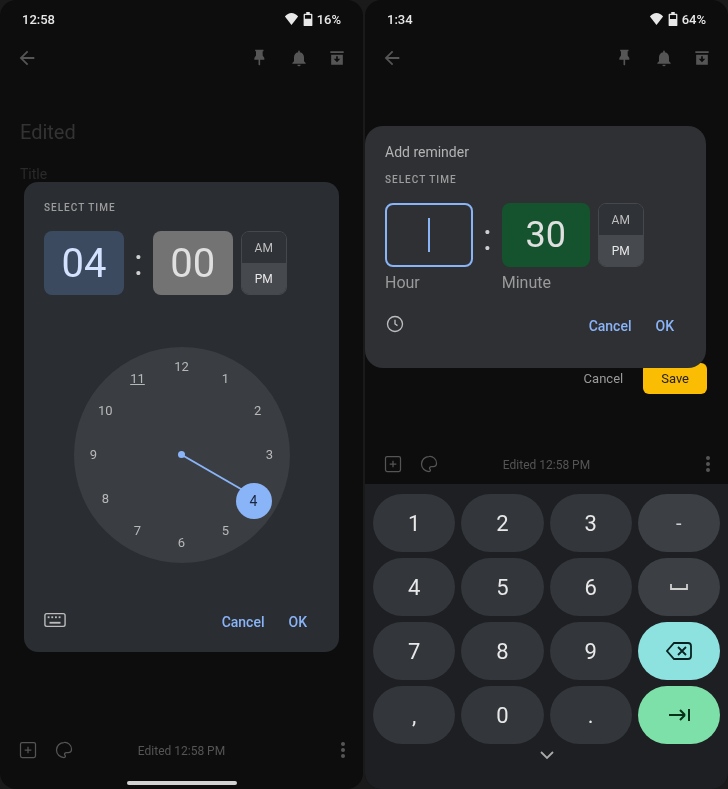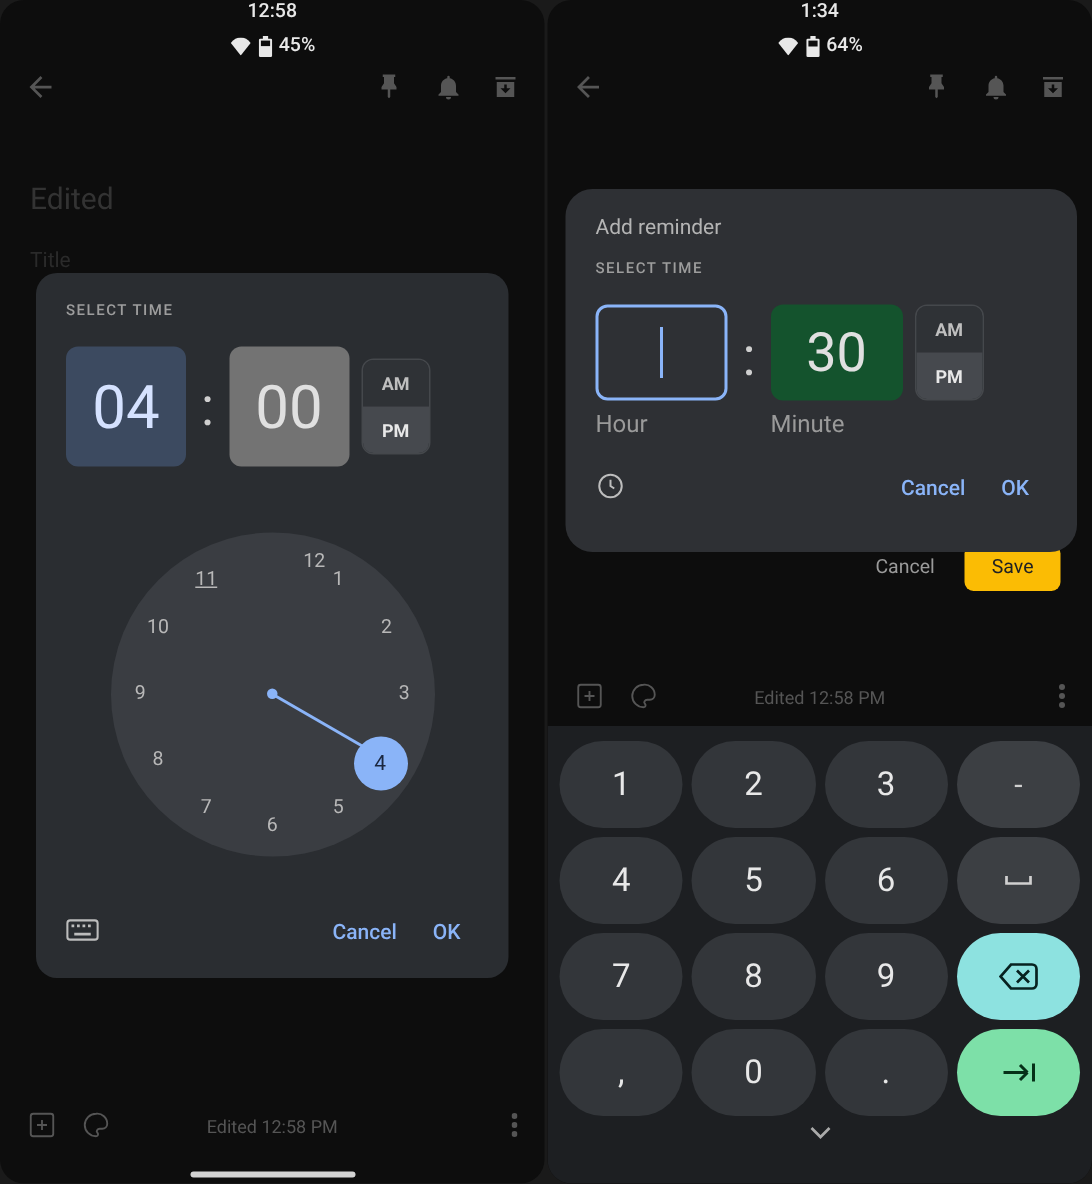--- a/index.html
+++ b/index.html
@@ -2,44 +2,44 @@
 <html><head>
 <meta charset="utf-8">
 <style>
   * { box-sizing: border-box; margin: 0; padding: 0; font-family: Roboto, Arial, sans-serif; }
   body { background: #1a1a1a; width: 728px; height: 789px; display: flex; position: relative; overflow: hidden; }
   .pane { position: relative; height: 789px; background: #0d0d0d; border-radius: 16px; overflow: hidden; }
   .pane-left { width: 363px; }
   .pane-right { width: 363px; margin-left: 2px; }
 
   
-  .status-bar { height: 38px; display: flex; align-items: center; justify-content: space-between; padding: 0 22px; color: #e8e8e8; font-size: 13px; font-weight: 500; flex-direction: column; }
+  .status-bar { height: 38px; display: flex; align-items: center; justify-content: space-between; padding: 0 22px; color: #e8e8e8; font-size: 13px; font-weight: 500; }
   .status-right { display: flex; align-items: center; gap: 4px; }
   .wifi-icon, .battery-icon { display: inline-flex; }
 
   
   .app-bar { height: 44px; display: flex; align-items: center; padding: 0 16px; }
   .app-bar .back { color: #555; }
   .app-bar .spacer { flex: 1; }
   .app-bar .action { margin-left: 18px; color: #555; }
 
   
   .bg-title { position: absolute; top: 120px; left: 20px; color: #333; font-size: 20px; }
   .bg-note  { position: absolute; top: 166px; left: 20px; color: #2a2a2a; font-size: 14px; }
 
   
   .dialog-left { position: absolute; top: 182px; left: 24px; width: 315px; height: 470px; background: #2a2d31; border-radius: 14px; padding: 20px 20px 14px 20px; display: flex; flex-direction: column; }
   .dlg-label { font-size: 10px; letter-spacing: 1px; color: #9d9d9d; font-weight: 500; margin-bottom: 18px; }
   .time-row { display: flex; align-items: center; gap: 8px; margin-bottom: 18px; }
-  .time-box { width: 80px; height: 80px; border-radius: 8px; display: flex; align-items: center; justify-content: center; font-size: 40px; font-weight: 400; }
+  .time-box { width: 80px; height: 64px; border-radius: 8px; display: flex; align-items: center; justify-content: center; font-size: 40px; font-weight: 400; }
   .time-box.hour { background: #3c4a60; color: #d5e2ff; }
   .time-box.min  { background: #737373; color: #e0e0e0; }
   .colon { color: #cfcfcf; font-size: 36px; padding: 0 2px; }
   .ampm { display: flex; flex-direction: column; border-radius: 8px; overflow: hidden; border: 1px solid #45484c; }
-  .ampm .seg { width: 44px; height: 31px; display: flex; align-items: center; justify-content: center; font-size: 12px; font-weight: 700; background: #2f3236; color: #bfbfbf; }
+  .ampm .seg { width: 44px; height: 31px; display: flex; align-items: center; justify-content: center; font-size: 12px; font-weight: 400; background: #2f3236; color: #bfbfbf; }
   .ampm .seg.sel { background: #46494e; color: #e8e8e8; }
 
   .clock-wrap { flex: 1; display: flex; align-items: center; justify-content: center; }
   .clock { width: 216px; height: 216px; background: #3a3d42; border-radius: 50%; position: relative; }
   .clock .num { position: absolute; width: 28px; height: 28px; display: flex; align-items: center; justify-content: center; color: #b8b8b8; font-size: 13px; }
   .clock .center-dot { position: absolute; width: 7px; height: 7px; background: #8ab4f8; border-radius: 50%; top: 104.5px; left: 104.5px; }
   .clock .hand { position: absolute; width: 2px; height: 80px; background: #8ab4f8; top: 108px; left: 107px; transform-origin: top center; transform: rotate(-60deg); }
   .clock .knob { position: absolute; width: 36px; height: 36px; background: #8ab4f8; border-radius: 50%; top: 136px; left: 162px; display:flex; align-items:center; justify-content:center; color:#1a2740; font-size:14px; }
 
   .dlg-footer { display: flex; align-items: center; margin-top: 10px; }
@@ -50,21 +50,21 @@
   .bottom-bar { position: absolute; bottom: 18px; left: 0; right: 0; height: 40px; display: flex; align-items: center; padding: 0 18px; color: #555; font-size: 12px; }
   .bottom-bar .spacer { flex: 1; }
   .bottom-bar .mid { position:absolute; left:0; right:0; text-align:center; color:#555; }
   .home-ind { position:absolute; bottom:4px; left:50%; transform:translateX(-50%); width:110px; height:4px; background:#e8e8e8; border-radius:2px; opacity:.9; }
 
   
   .under-dialog { position:absolute; top: 356px; left: 386px; width:330px; height:44px; display:flex; align-items:center; justify-content:flex-end; padding-right:8px; gap:8px; }
   .pill-cancel { color:#9a9a9a; font-size:13px; padding:6px 12px; }
   .pill-save   { background:#fbbc04; color:#202124; font-size:13px; font-weight:400; padding:8px 18px; border-radius:6px; }
 
-  .dialog-right { position:absolute; top:126px; left: 12px; width: 341px; height: 242px; background:#2e3034; border-radius:18px; padding:18px 20px 10px 20px; display:flex; flex-direction:column; }
+  .dialog-right { position:absolute; top:126px; left: 0; width: 341px; height: 242px; background:#2e3034; border-radius:18px; padding:18px 20px 10px 20px; display:flex; flex-direction:column; }
   .dlg-title { color:#b4b4b4; font-size:14px; margin-bottom:14px; }
   .time-row2 { display:flex; align-items:flex-start; gap:8px; }
   .field-col { display:flex; flex-direction:column; }
   .field-box { width:88px; height:64px; border-radius:8px; display:flex; align-items:center; justify-content:center; font-size:36px; }
   .field-box.hour2 { border:2px solid #8ab4f8; background:transparent; color:#8ab4f8; }
   .cursor { width:2px; height:34px; background:#8ab4f8; }
   .field-box.min2 { background:#14532d; color:#e0e0e0; }
   .field-label { color:#9a9a9a; font-size:16px; margin-top:6px; }
   .dlg-footer2 { display:flex; align-items:center; margin-top:18px; }
 
@@ -92,21 +92,21 @@
         <svg width="15" height="12" viewBox="0 0 24 20">
             <path fill="#e8e8e8" d="M12 20L1 6C4 2 8 0 12 0s8 2 11 6z"></path>
           </svg>
       </span>
       <span class="battery-icon">
         <svg width="10" height="14" viewBox="0 0 10 16">
             <path fill="#e8e8e8" d="M3 0h4v2h2a1 1 0 011 1v12a1 1 0 01-1 1H1a1 1 0 01-1-1V3a1 1 0 011-1h2z"></path>
             <rect x="1.5" y="3.5" width="7" height="4.2" fill="#0d0d0d"></rect>
           </svg>
       </span>
-      <span>45%</span>
+      <span>16%</span>
     </div>
   </div>
 
   <div class="app-bar">
     <span class="back">
       <svg width="22" height="22" viewBox="0 0 24 24">
           <path fill="#555" d="M20 11H7.8l5.6-5.6L12 4l-8 8 8 8 1.4-1.4L7.8 13H20z"></path>
         </svg>
     </span>
     <span class="spacer"></span>
@@ -134,21 +134,21 @@
         <div class="seg">AM</div>
         <div class="seg sel">PM</div>
       </div>
     </div>
     <div class="clock-wrap">
       <div class="clock">
         <div class="hand"></div>
         <div class="center-dot"></div>
         <div class="knob">4</div>
 
-      <div class="num" style="left: 94px; top: 6px; margin-left: 28px;">12</div>
+      <div class="num" style="left: 94px; top: 6px;">12</div>
           <div class="num" style="left: 138px; top: 17.7898px;">1</div>
           <div class="num" style="left: 170.21px; top: 50px;">2</div>
           <div class="num" style="left: 182px; top: 94px;">3</div>
           <div class="num" style="left: 138px; top: 170.21px;">5</div>
           <div class="num" style="left: 94px; top: 182px;">6</div>
           <div class="num" style="left: 50px; top: 170.21px;">7</div>
           <div class="num" style="left: 17.7898px; top: 138px;">8</div>
           <div class="num" style="left: 6px; top: 94px;">9</div>
           <div class="num" style="left: 17.7898px; top: 50px;">10</div>
           <div class="num" style="left: 50px; top: 17.7898px; text-decoration: underline;">11</div>

